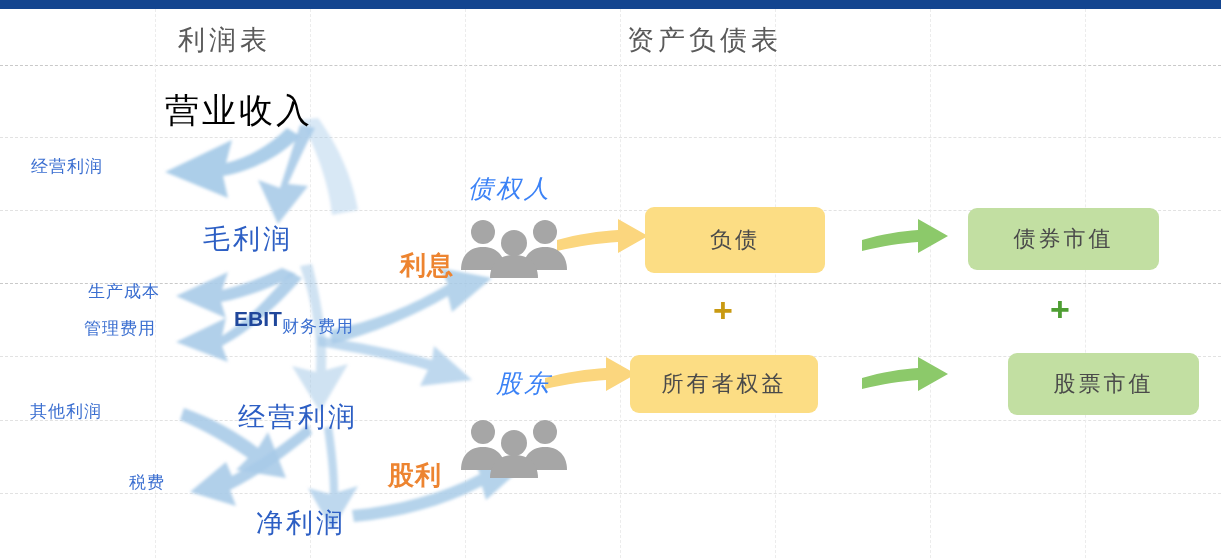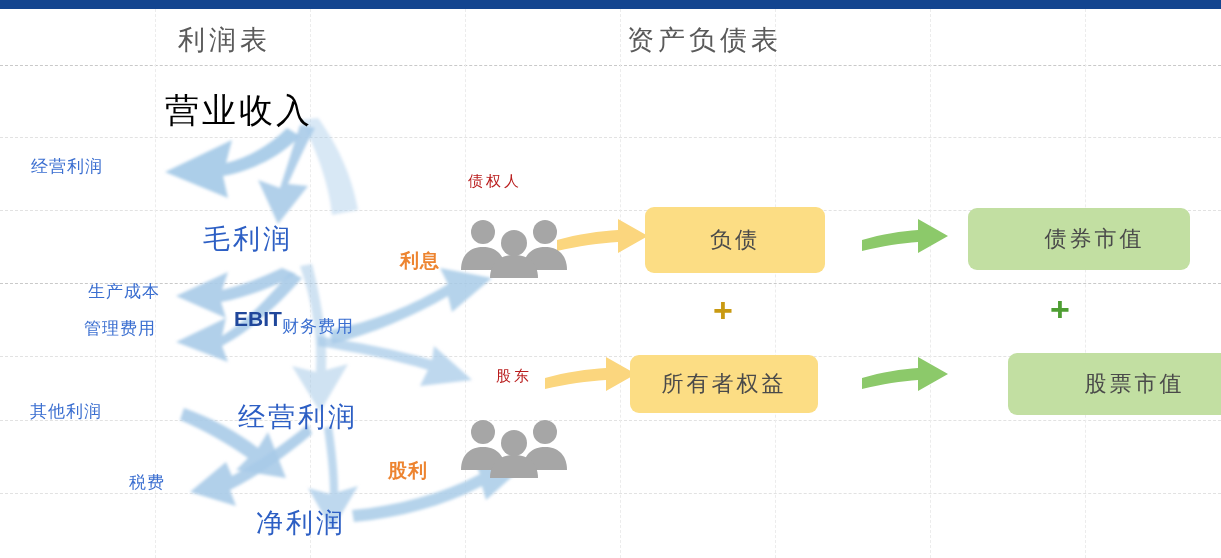--- a/index.html
+++ b/index.html
@@ -38,49 +38,49 @@
   .blue-lbl.lg{font-size:27px;color:#2d5fc4;letter-spacing:3px;}
   .blue-lbl.sm{font-size:17px;color:#3a6ed0;letter-spacing:1px;}
   .ebit{
     position:absolute;white-space:nowrap;
     font-family:"Liberation Sans","DejaVu Sans",sans-serif;
     font-weight:bold;font-size:21px;color:#20479b;letter-spacing:0px;
   }
   .orange-lbl{
     position:absolute;white-space:nowrap;
     font-family:"Liberation Serif","DejaVu Serif",serif;
-    font-weight:bold;font-size:19px;color:#ed8430;letter-spacing:1px;
+    font-weight:bold;font-size:26px;color:#ed8430;letter-spacing:1px;
   }
 
   
   .arrows{position:absolute;left:0;top:0;width:1221px;height:558px;pointer-events:none;}
 
   
   .box{
     position:absolute;border-radius:9px;
     display:flex;align-items:center;justify-content:center;
     font-family:"Liberation Serif","DejaVu Serif",serif;
     font-size:22px;color:#4a4a4a;letter-spacing:3px;white-space:nowrap;
   }
   .box.yellow{background:#fcdd84;}
-  .box.green{background:#c2dfa2;padding-left:31px;}
+  .box.green{background:#c2dfa2;}
 
   .plus{
     position:absolute;font-family:"Liberation Sans","DejaVu Sans",sans-serif;
     font-size:34px;font-weight:bold;line-height:1;
   }
   .plus.y{color:#c99a12;}
   .plus.g{color:#4e9e33;}
 
   
   .people{position:absolute;}
   .grp-label{
     position:absolute;white-space:nowrap;
     font-family:"Liberation Serif","DejaVu Serif",serif;
-    font-size:15px;color:#b91c1c;letter-spacing:3px;
+    font-size:25px;color:#3b82f6;letter-spacing:3px;font-style:italic;
   }
 </style>
 </head>
 <body>
 
 <div id="stage">
 
   <div class="topbar"></div>
 
   <div class="grid">

